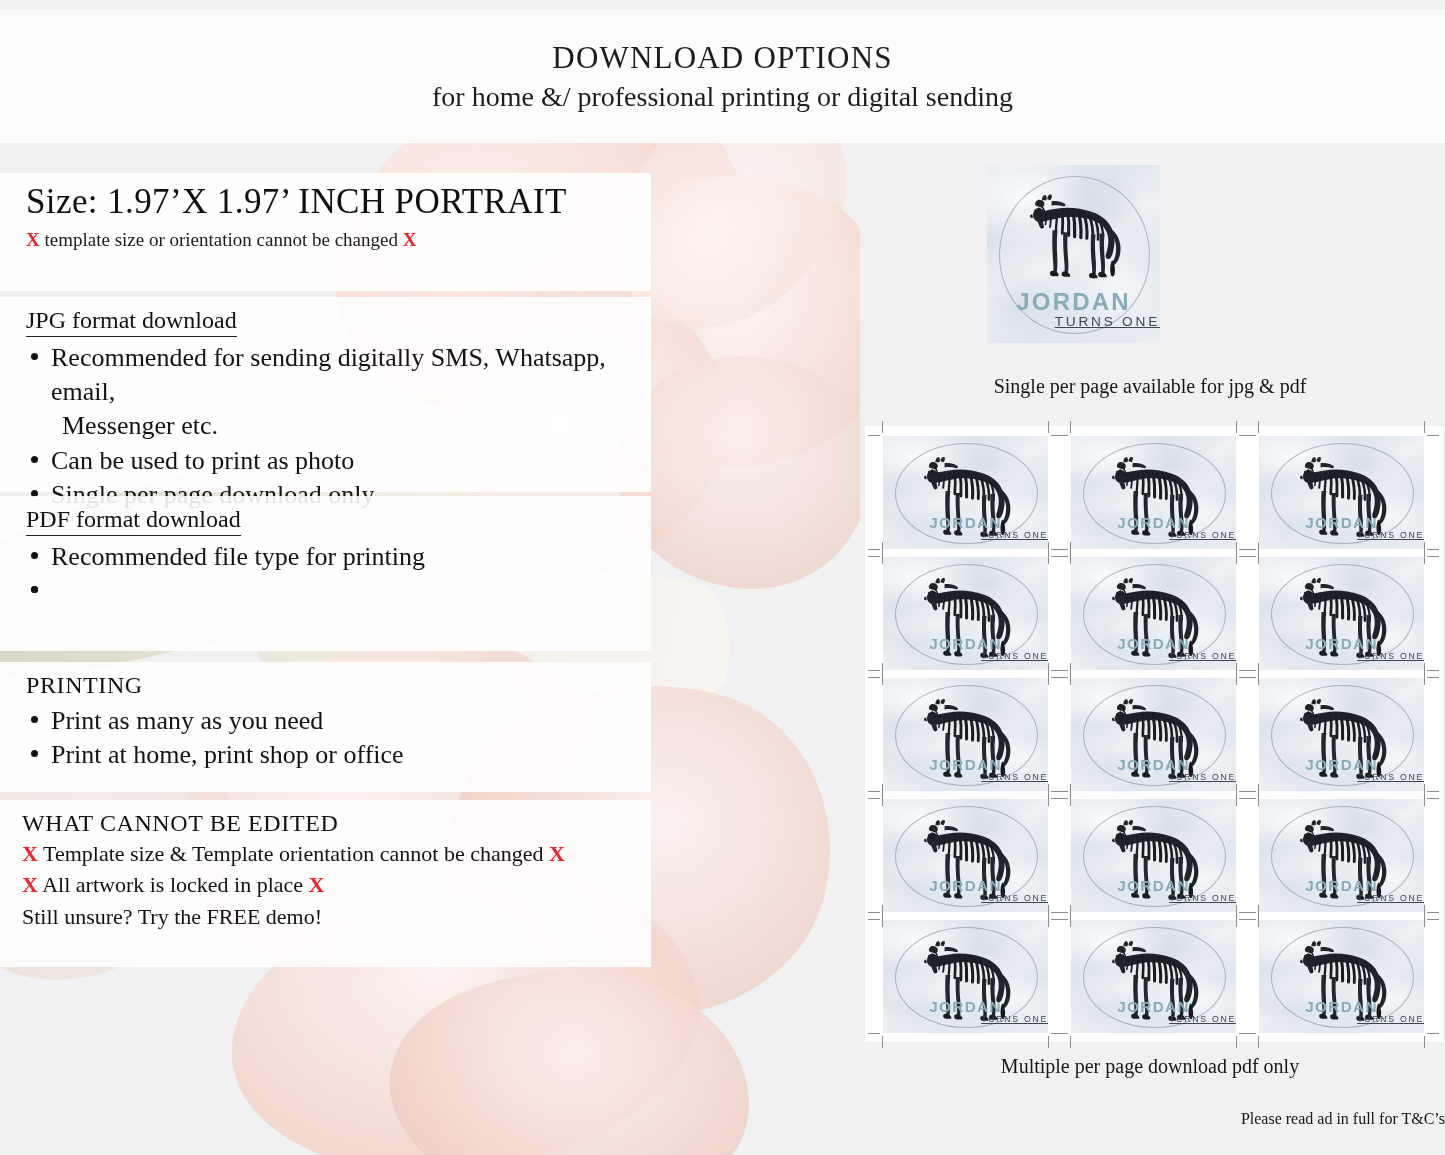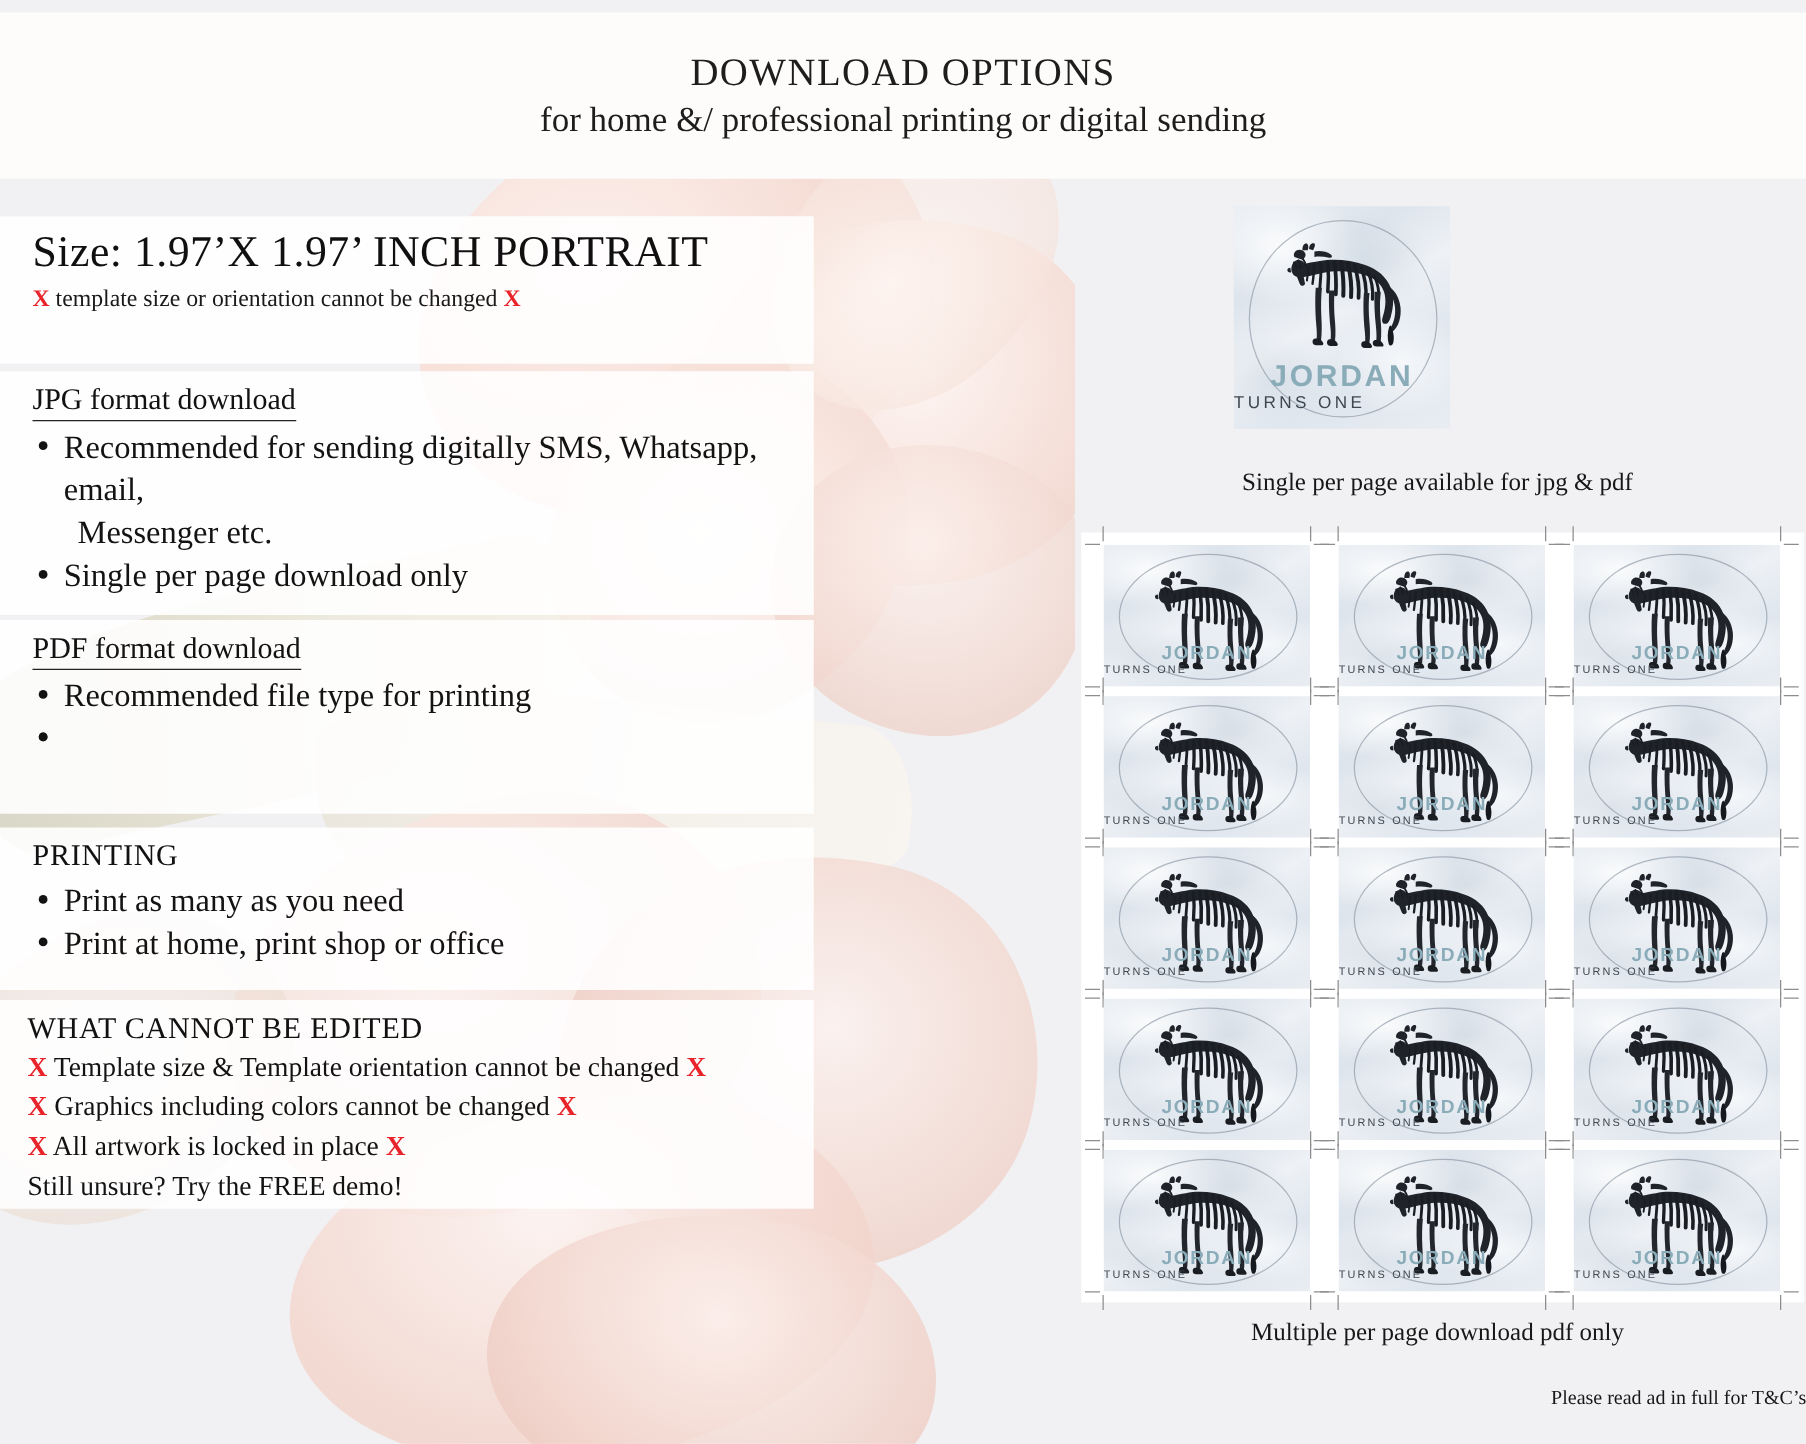--- a/index.html
+++ b/index.html
@@ -85,23 +85,23 @@
     position:absolute;border:1px solid rgba(118,132,146,.55);border-radius:50%;
     left:7%;top:6%;width:86%;height:88%;
   }
   .sticker .zw{position:absolute;left:50%;transform:translateX(-50%);}
   .sticker .nm{
     position:absolute;left:0;right:0;text-align:center;
     font-family:"Liberation Sans",sans-serif;font-weight:bold;
     color:#8aacb9;letter-spacing:.09em;line-height:1;
   }
   .sticker .sub{
-    position:absolute;left:0;right:0;text-align:left;
+    position:absolute;left:0;right:0;text-align:right;
     font-family:"Liberation Sans",sans-serif;font-weight:normal;
-    color:#3e4750;letter-spacing:.20em;line-height:1;
+    color:#3e4750;letter-spacing:.20em;line-height:1;text-decoration:underline;
   }
 
   #single-wrap{position:absolute;left:132px;top:15px;width:173px;height:178px;}
   #single-wrap .sticker{width:100%;height:100%;}
   .cap{
     position:absolute;text-align:center;font-size:20px;color:#171717;
     font-family:"Liberation Serif",serif;
   }
   #cap-single{left:0;width:590px;top:225px;}
 
@@ -154,20 +154,21 @@
       <span class="xmark">X</span>
     </div>
   </div>
 </div>
 
 <div class="panel" style="top:297px;width:651px;height:175px;">
   <div class="inner">
     <div class="sect-head">JPG format download</div>
     <ul class="bul">
       <li><span class="dot"></span><span>Recommended for sending digitally SMS, Whatsapp, email,</span><span class="cont">Messenger etc.</span></li>
+      <li><span class="dot"></span><span>Can be used to print as photo</span></li>
       <li><span class="dot"></span><span>Single per page download only</span></li>
     </ul>
   </div>
 </div>
 
 <div class="panel" style="top:496px;width:651px;height:135px;">
   <div class="inner">
     <div class="sect-head">PDF format download</div>
     <ul class="bul">
       <li><span class="dot"></span><span>Recommended file type for printing</span></li>
@@ -190,25 +191,20 @@
 <div class="panel" style="top:800px;width:651px;height:147px;">
   <div class="inner" style="padding-left:22px;">
     <div class="sect-head-plain"> WHAT CANNOT BE EDITED</div>
     <div class="noedit-line">
       <span class="xmark">X</span>
       <span>Template size &amp; Template orientation cannot be changed</span>
       <span class="xmark">X</span>
     </div>
     <div class="noedit-line">
       <span class="xmark">X</span>
-      <span>Graphics including colors cannot be changed</span>
-      <span class="xmark">X</span>
-    </div>
-    <div class="noedit-line">
-      <span class="xmark">X</span>
       <span>All artwork is locked in place</span>
       <span class="xmark">X</span>
     </div>
     <div class="noedit-line">Still unsure? Try the FREE demo!</div>
   </div>
 </div>
 
 <div id="right">
 
   <div id="single-wrap">

